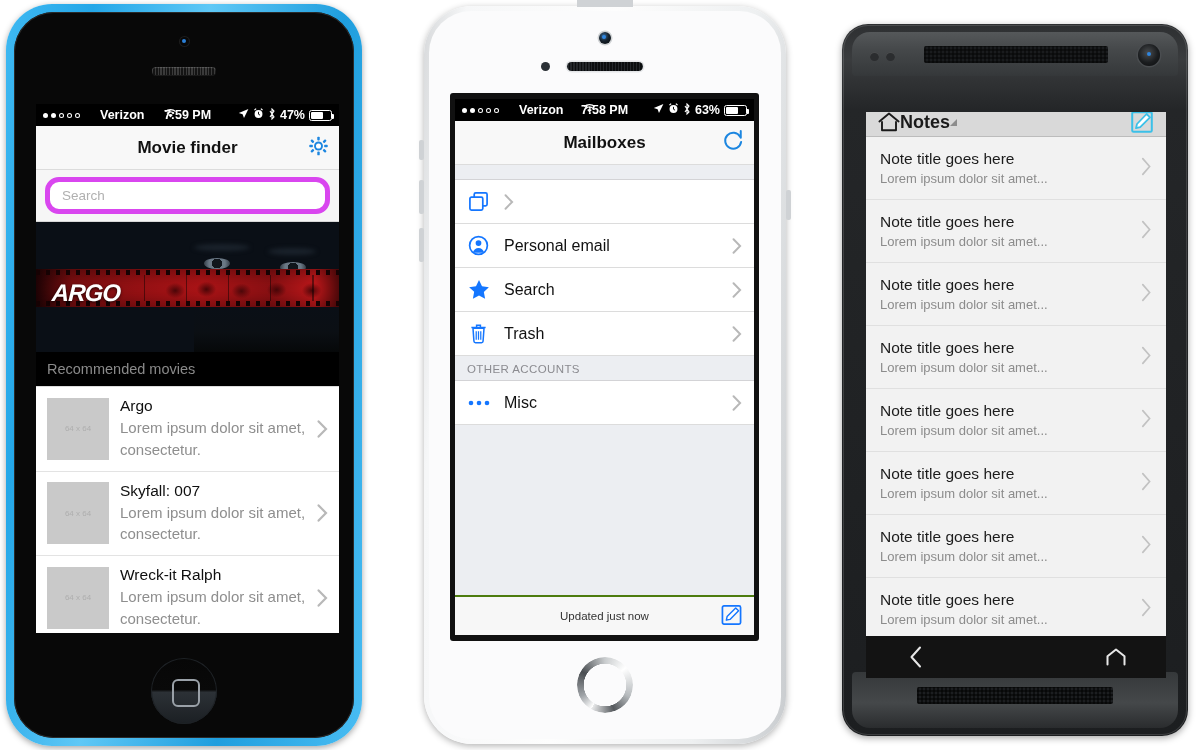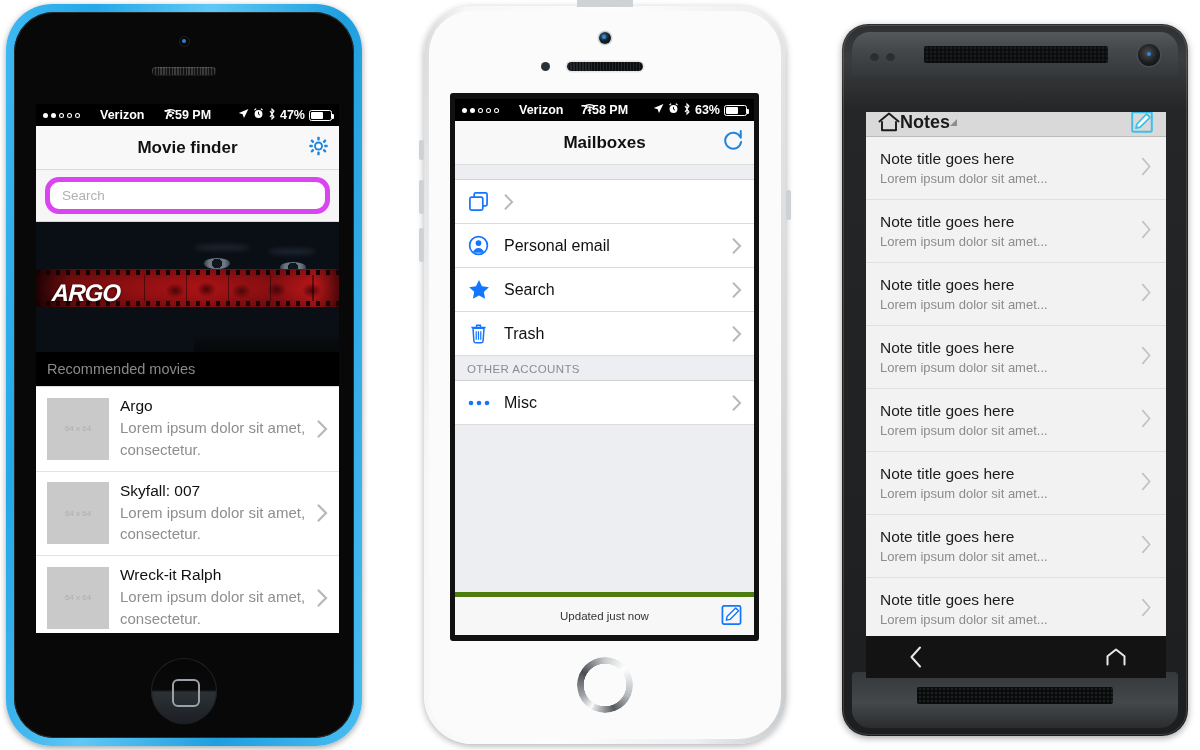--- a/index.html
+++ b/index.html
@@ -150,21 +150,21 @@
   .chev svg{display:block;}
 
   
   .mb-gap{height:14px;background:#eceef2;border-bottom:1px solid #d3d3d6;}
   .mb-row{display:flex;align-items:center;gap:14px;height:43px;padding:0 12px;background:#fff;border-bottom:1px solid #dcdcdc;}
   .mb-ico{width:23px;flex:0 0 23px;display:flex;align-items:center;justify-content:center;color:#1476ff;}
   .mb-label{flex:1;font-size:16px;color:#111;}
   .mb-head{background:#eceef2;border-bottom:1px solid #d3d3d6;padding:7px 12px 5px;
     font-size:11.5px;color:#8b8b90;letter-spacing:.4px;}
   .mb-fill{flex:1;background:#eceef2;}
-  .mb-toolbar{height:38px;background:#f7f7f7;border-top:5px solid #4d7c0f;display:flex;align-items:center;
+  .mb-toolbar{height:38px;background:#f7f7f7;border-top:2px solid #4d7c0f;display:flex;align-items:center;
     justify-content:center;position:relative;font-size:11.5px;color:#333;}
   .mb-toolbar .compose{position:absolute;right:12px;top:50%;transform:translateY(-50%);}
   .mb-screen{display:flex;flex-direction:column;height:100%;}
 
   
   .an-screen{display:flex;flex-direction:column;height:100%;background:#f2f2f2;}
   .an-bar{height:44px;background:#d9d9d9;display:flex;align-items:flex-start;padding:0 12px;
     border-bottom:1px solid #bcbcbc;position:relative;}
   .an-title{font-size:18px;font-weight:bold;color:#1a1a1a;}
   .an-tri{width:0;height:0;border-left:7px solid transparent;border-bottom:7px solid #8d8d8d;margin-top:7px;}

